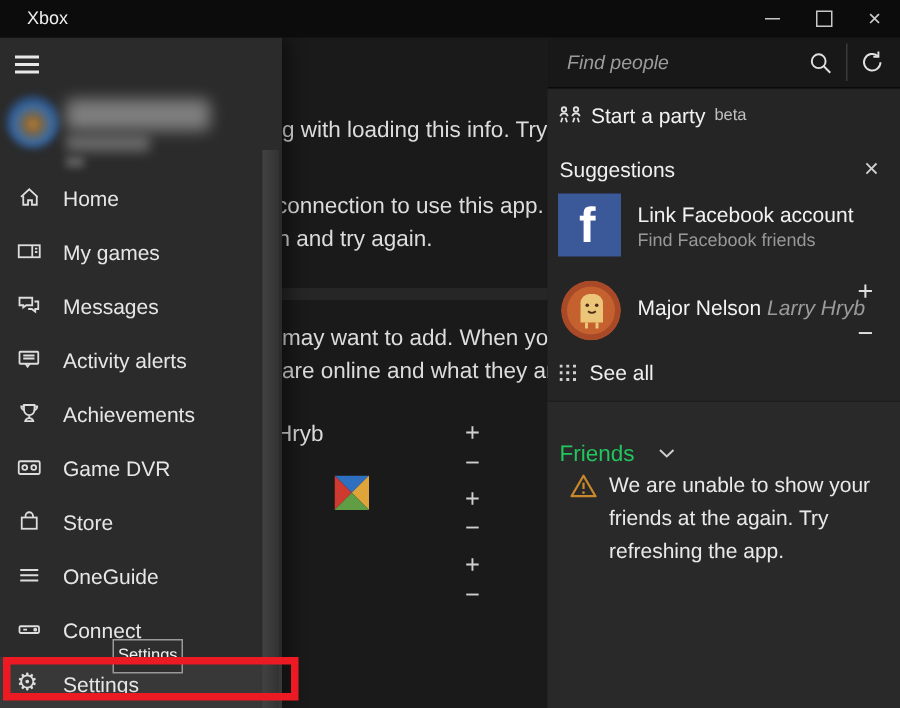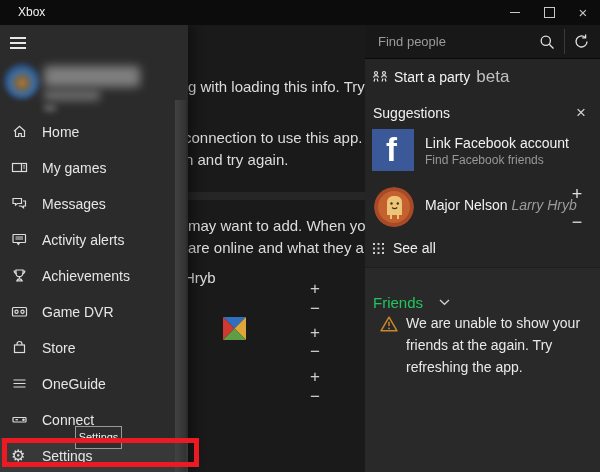--- a/index.html
+++ b/index.html
@@ -10,21 +10,21 @@
   .titlebar{position:absolute;left:0;top:0;width:600px;height:25px;background:#0c0c0c;z-index:70;}
   .app-title{position:absolute;left:18px;top:0;line-height:25px;font-size:12px;color:#f0f0f0;}
   .win-controls{position:absolute;right:0;top:0;height:25px;display:flex;}
   .win-btn{width:34px;height:25px;display:flex;align-items:center;justify-content:center;color:#c8c8c8;}
   .min-glyph{width:10px;height:1px;background:#c8c8c8;}
   .max-glyph{width:9px;height:9px;border:1px solid #c8c8c8;}
   .close-glyph{font-size:15px;line-height:1;}
   
   .frag{position:absolute;font-size:15px;color:#dcdcdc;white-space:nowrap;z-index:1;}
   #f1{left:188px;top:78px;} #f2{left:184px;top:129px;} #f3{left:185px;top:151px;}
-  #f4{left:188px;top:217px;} #f5{left:188px;top:239px;} #f6{left:184px;top:269px;text-align:center;}
+  #f4{left:188px;top:217px;} #f5{left:188px;top:239px;} #f6{left:184px;top:281px;text-align:center;}
   .sep-band{position:absolute;left:186px;top:192px;width:179px;height:8px;background:#262626;z-index:1;}
   .pinwheel{position:absolute;left:223px;top:317px;z-index:1;}
   .pm{position:absolute;left:304px;width:22px;text-align:center;color:#cfcfcf;font-size:17px;line-height:18px;z-index:1;}
   #pm1{top:280px;} #pm2{top:300px;} #pm3{top:324px;} #pm4{top:343px;} #pm5{top:368px;} #pm6{top:388px;}
   
   .flyout{position:absolute;left:0;top:25px;width:188px;height:447px;background:#2b2b2b;
           box-shadow:6px 0 10px rgba(0,0,0,.38);z-index:40;}
   .hamburger{position:absolute;left:10px;top:12px;width:16px;}
   .hamburger div{height:2px;background:#e8e8e8;margin-bottom:3px;}
   .avatar-blur{position:absolute;left:4px;top:38px;width:36px;height:36px;border-radius:50%;
@@ -41,28 +41,28 @@
   .gear-char{font-size:16px;color:#dddddd;line-height:18px;}
   .scroll-thumb{position:absolute;left:175px;top:75px;width:11px;height:372px;
      background:linear-gradient(to right,#424242,#323232);}
   
   .tooltip{position:absolute;left:75px;top:426px;width:45px;height:21px;background:#2e2e2e;
      border:1px solid #999;z-index:55;font-size:11px;color:#f2f2f2;text-align:center;line-height:21px;}
   .red-rect{position:absolute;left:2px;top:438px;width:197px;height:29px;box-sizing:border-box;
      border:5px solid #ec1b23;z-index:60;}
   
   .rpanel{position:absolute;left:365px;top:25px;width:235px;height:447px;background:#252525;z-index:10;}
-  .searchbar{position:absolute;left:0;top:0;width:235px;height:33px;background:#181818;border-bottom:1px solid #0a0a0a;}
+  .searchbar{position:absolute;left:0;top:0;width:235px;height:33px;background:#181818;border-bottom:1px solid #0a0a0a;font-style:italic;}
   .search-ph{position:absolute;left:13px;top:0;line-height:33px;font-size:13px;color:#9b9b9b;}
   .search-icon{position:absolute;left:174px;top:9px;}
   .vdiv{position:absolute;left:199px;top:4px;width:1px;height:25px;background:#3a3a3a;}
   .refresh-icon{position:absolute;left:208px;top:8px;}
   .party-row{position:absolute;left:7px;top:38px;width:221px;height:28px;display:flex;align-items:center;}
   .party-label{font-size:14px;color:#f2f2f2;margin-left:6px;}
-  .party-beta{font-size:17px;color:#c0c0c0;margin-left:6px;}
+  .party-beta{font-size:11px;color:#c0c0c0;margin-left:6px;}
   .sugg-header{position:absolute;left:0;top:76px;width:235px;height:24px;}
   .sugg-title{position:absolute;left:8px;top:0;line-height:24px;font-size:14px;color:#f0f0f0;}
   .sugg-close{position:absolute;left:205px;top:0;width:22px;height:24px;text-align:center;line-height:24px;font-size:17px;color:#cfcfcf;}
   .fb-row{position:absolute;left:7px;top:104px;width:221px;height:42px;}
   .fb-icon{position:absolute;left:0;top:0;width:42px;height:42px;background:#3b5998;overflow:hidden;}
   .fb-f{position:absolute;left:14px;top:2px;color:#fff;font-size:33px;font-weight:bold;}
   .fb-title{position:absolute;left:53px;top:6px;font-size:14px;color:#f2f2f2;white-space:nowrap;}
   .fb-sub{position:absolute;left:53px;top:24px;font-size:12px;color:#989898;white-space:nowrap;}
   .nelson-row{position:absolute;left:7px;top:160px;width:221px;height:44px;}
   .nelson-avatar{position:absolute;left:2px;top:2px;width:40px;height:40px;border-radius:50%;overflow:hidden;}

